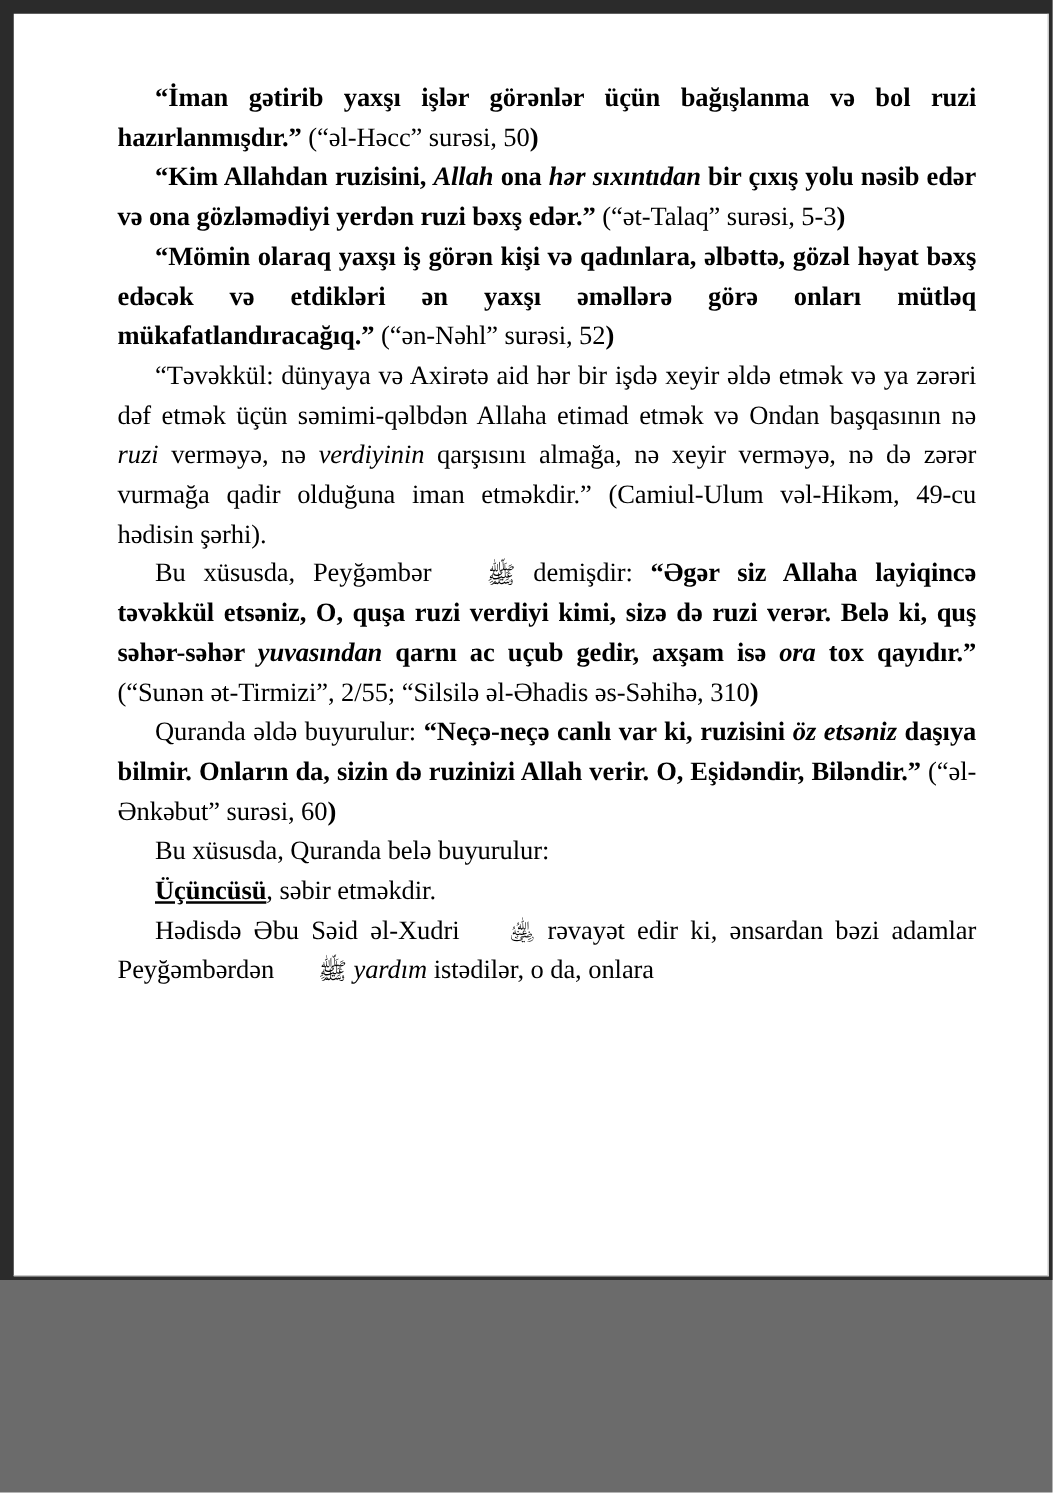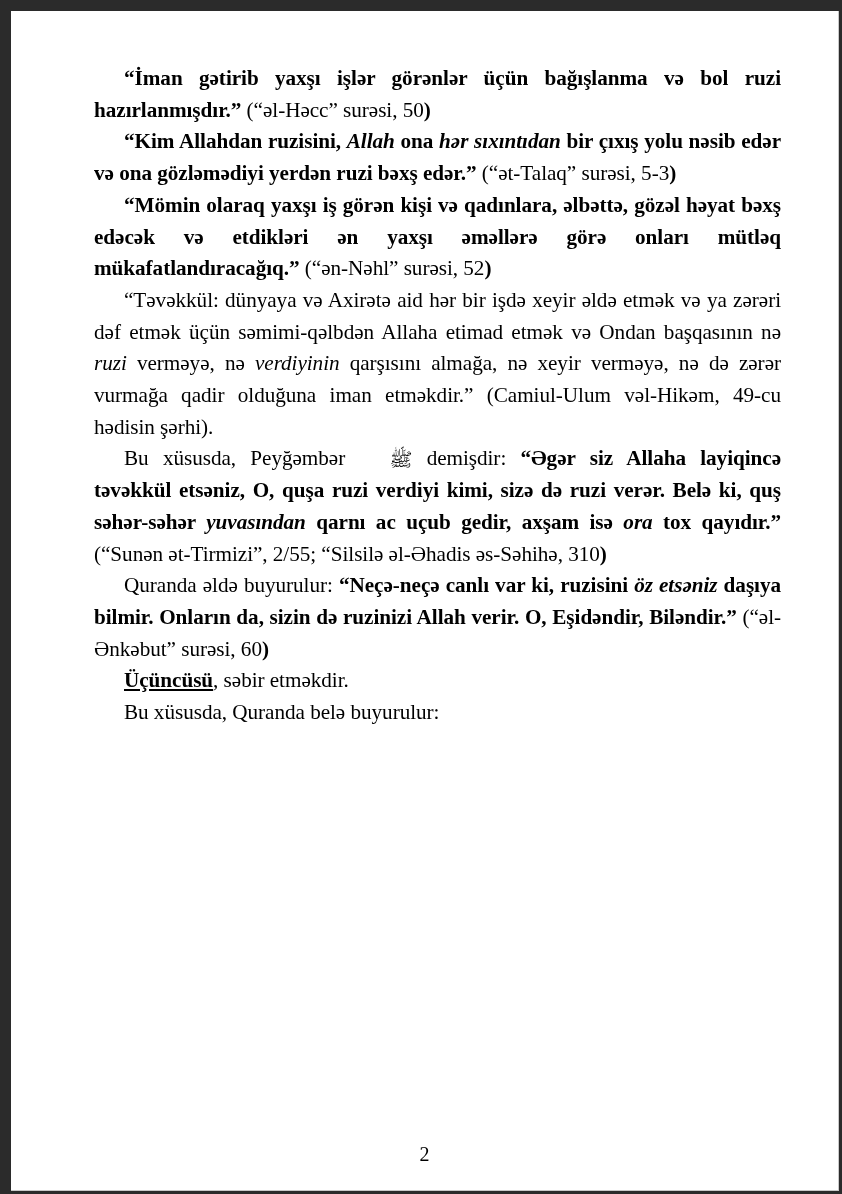--- a/index.html
+++ b/index.html
@@ -6,21 +6,21 @@
     margin: 0;
     padding: 0;
     background: #6b6b6b;
   }
   body {
     font-family: "Liberation Serif", "DejaVu Serif", serif;
   }
   .page-frame {
     position: relative;
     width: 842px;
-    height: 1194px;
+    height: 1024px;
     box-sizing: border-box;
     background: #2b2b2b;
     overflow: hidden;
   }
   .page-sheet {
     position: absolute;
     left: 11px;
     top: 11px;
     right: 3px;
     bottom: 3px;
@@ -80,20 +80,21 @@
 <div class="page-frame">
   <div class="page-sheet">
 
     <div class="text-column" id="body-column">
         <p class="para"><span class="b">“İman gətirib yaxşı işlər görənlər üçün bağışlanma və bol ruzi hazırlanmışdır.”</span><span> (“əl-Həcc” surəsi, 50</span><span class="b">)</span></p>
         <p class="para"><span class="b">“Kim Allahdan ruzisini, </span><span class="bi">Allah</span><span class="b"> ona </span><span class="bi">hər sıxıntıdan</span><span class="b"> bir çıxış yolu nəsib edər və ona gözləmədiyi yerdən ruzi bəxş edər.”</span><span> (“ət-Talaq” surəsi, 5-3</span><span class="b">)</span></p>
         <p class="para"><span class="b">“Mömin olaraq yaxşı iş görən kişi və qadınlara, əlbəttə, gözəl həyat bəxş edəcək və etdikləri ən yaxşı əməllərə görə onları mütləq mükafatlandıracağıq.”</span><span> (“ən-Nəhl” surəsi, 52</span><span class="b">)</span></p>
         <p class="para"><span>“Təvəkkül: dünyaya və Axirətə aid hər bir işdə xeyir əldə etmək və ya zərəri dəf etmək üçün səmimi-qəlbdən Allaha etimad etmək və Ondan başqasının nə </span><span class="i">ruzi</span><span> verməyə, nə </span><span class="i">verdiyinin</span><span> qarşısını almağa, nə xeyir verməyə, nə də zərər vurmağa qadir olduğuna iman etməkdir.” (Camiul-Ulum vəl-Hikəm, 49-cu hədisin şərhi).</span></p>
         <p class="para"><span>Bu xüsusda, Peyğəmbər </span><span class="honorific">ﷺ</span><span> demişdir: </span><span class="b">“Əgər siz Allaha layiqincə təvəkkül etsəniz, O, quşa ruzi verdiyi kimi, sizə də ruzi verər. Belə ki, quş səhər-səhər </span><span class="bi">yuvasından</span><span class="b"> qarnı ac uçub gedir, axşam isə </span><span class="bi">ora</span><span class="b"> tox qayıdır.”</span><span> (“Sunən ət-Tirmizi”, 2/55; “Silsilə əl-Əhadis əs-Səhihə, 310</span><span class="b">)</span></p>
         <p class="para"><span>Quranda əldə buyurulur: </span><span class="b">“Neçə-neçə canlı var ki, ruzisini </span><span class="bi">öz etsəniz</span><span class="b"> daşıya bilmir. Onların da, sizin də ruzinizi Allah verir. O, Eşidəndir, Biləndir.”</span><span> (“əl-Ənkəbut” surəsi, 60</span><span class="b">)</span></p>
+        <p class="para"><span>Bu xüsusda, Quranda belə buyurulur:</span></p>
         <p class="para"><span class="bu">Üçüncüsü</span><span>, səbir etməkdir.</span></p>
-        <p class="para"><span>Bu xüsusda, Quranda belə buyurulur:</span></p>
+        <p class="para"><span>Hədisdə Əbu Səid əl-Xudri </span><span class="honorific">﵁</span><span> rəvayət edir ki, ənsardan bəzi adamlar Peyğəmbərdən </span><span class="honorific">ﷺ</span><span> </span><span class="i">yardım</span><span> istədilər, o da, onlara</span></p>
       </div>
 
     <div class="page-number">2</div>
 
   </div>
 </div>
 
 </body></html>

